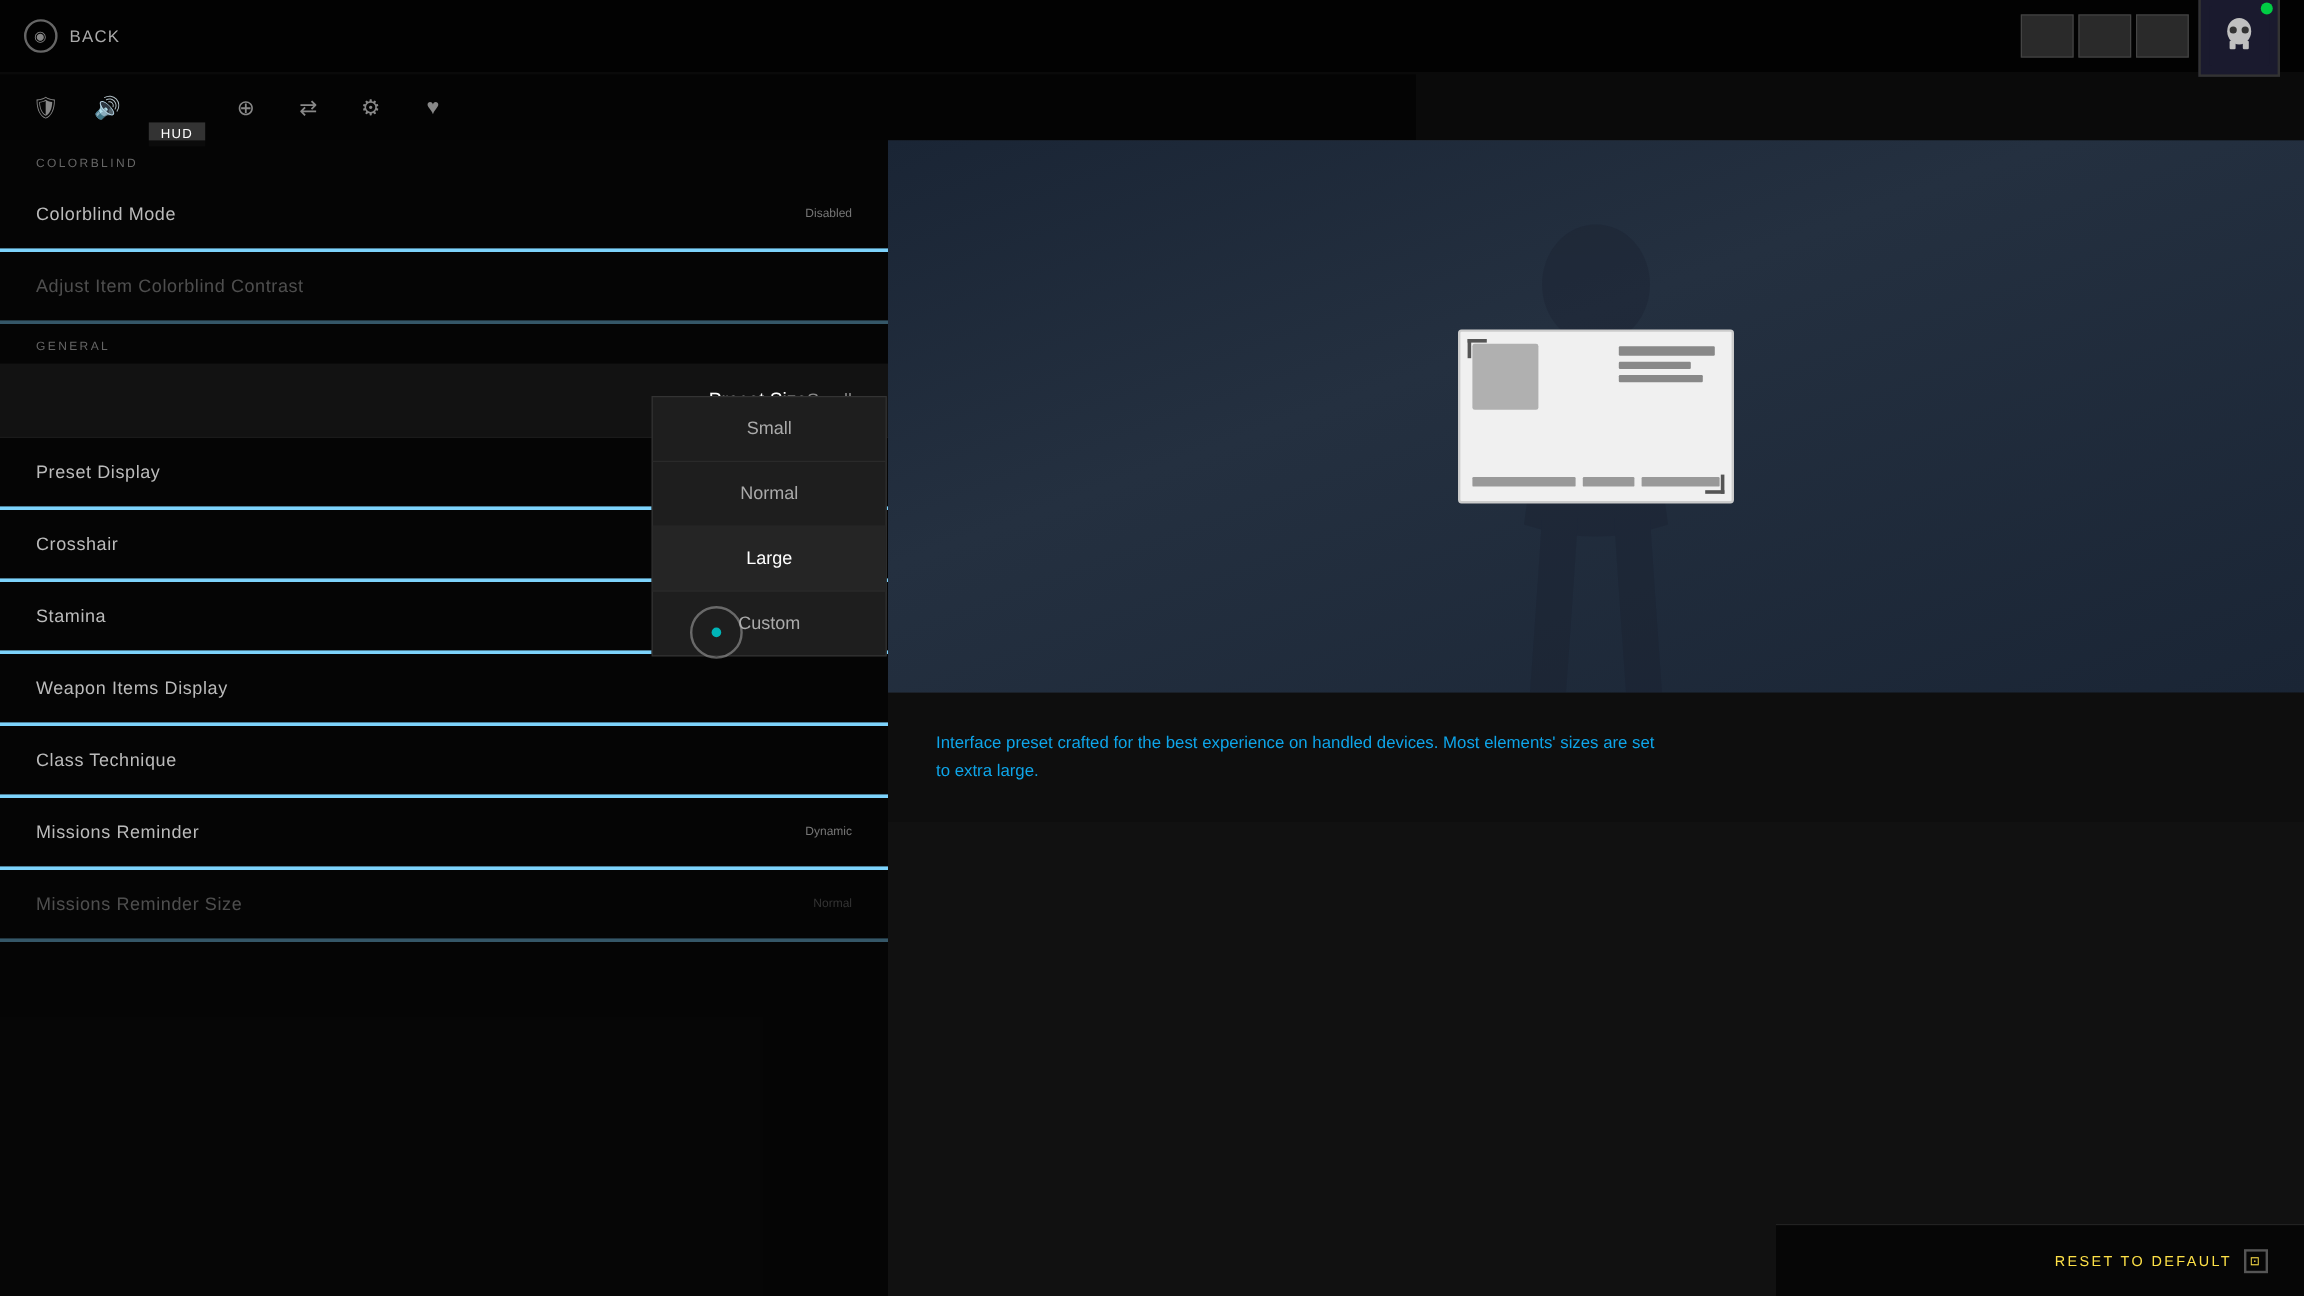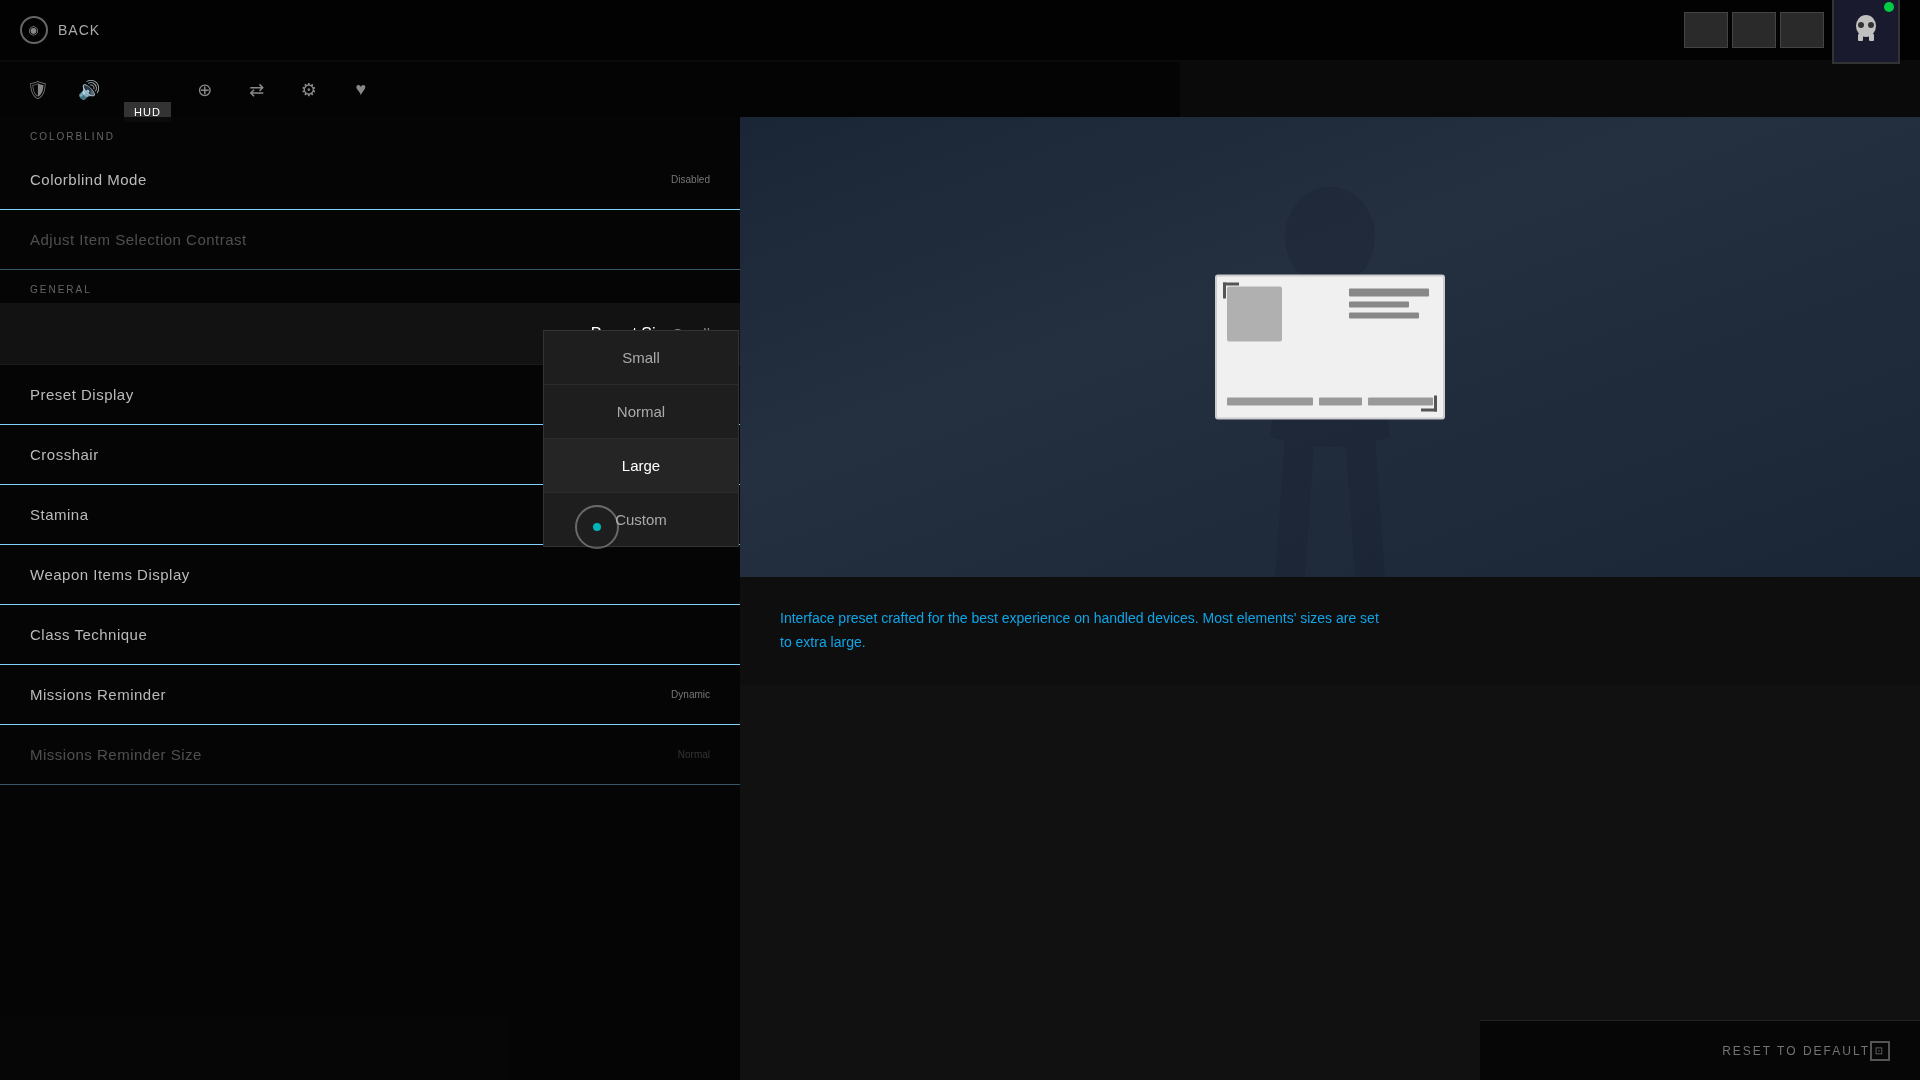--- a/index.html
+++ b/index.html
@@ -140,21 +140,21 @@
       color: #666;
       letter-spacing: 2px;
       text-transform: uppercase;
     }
 
     .setting-row {
       display: flex;
       align-items: center;
       justify-content: space-between;
       padding: 16px 30px;
-      border-bottom: 1px solid #7dd3fc;
+      border-bottom: 3px solid #7dd3fc;
       min-height: 60px;
     }
 
     .setting-name {
       font-size: 15px;
       color: #bbb;
       letter-spacing: 0.5px;
     }
 
     .setting-value {
@@ -348,21 +348,22 @@
       align-items: center;
       justify-content: flex-end;
       padding: 0 30px;
       background: rgba(5,5,5,0.9);
       border-top: 1px solid #222;
     }
 
     .reset-btn {
       display: flex;
       align-items: center;
-      color: #737373;
+      gap: 10px;
+      color: #fde047;
       font-size: 12px;
       letter-spacing: 2px;
       text-transform: uppercase;
       cursor: pointer;
       text-align: center;
     }
 
     .reset-icon {
       width: 20px;
       height: 20px;
@@ -439,21 +440,21 @@
 <div class="left-panel">
 
   <div class="section-label">Colorblind</div>
 
   <div class="setting-row">
     <span class="setting-name">Colorblind Mode</span>
     <span class="setting-value">Disabled</span>
   </div>
 
   <div class="setting-row dimmed">
-    <span class="setting-name">Adjust Item Selection Contrast</span>
+    <span class="setting-name">Adjust Item Colorblind Contrast</span>
     <span class="setting-value"></span>
   </div>
 
   <div class="section-label">General</div>
 
   <div class="preset-row">
     <span class="preset-name">Preset Size</span>
     <span class="preset-value">Small</span>
   </div>
 

